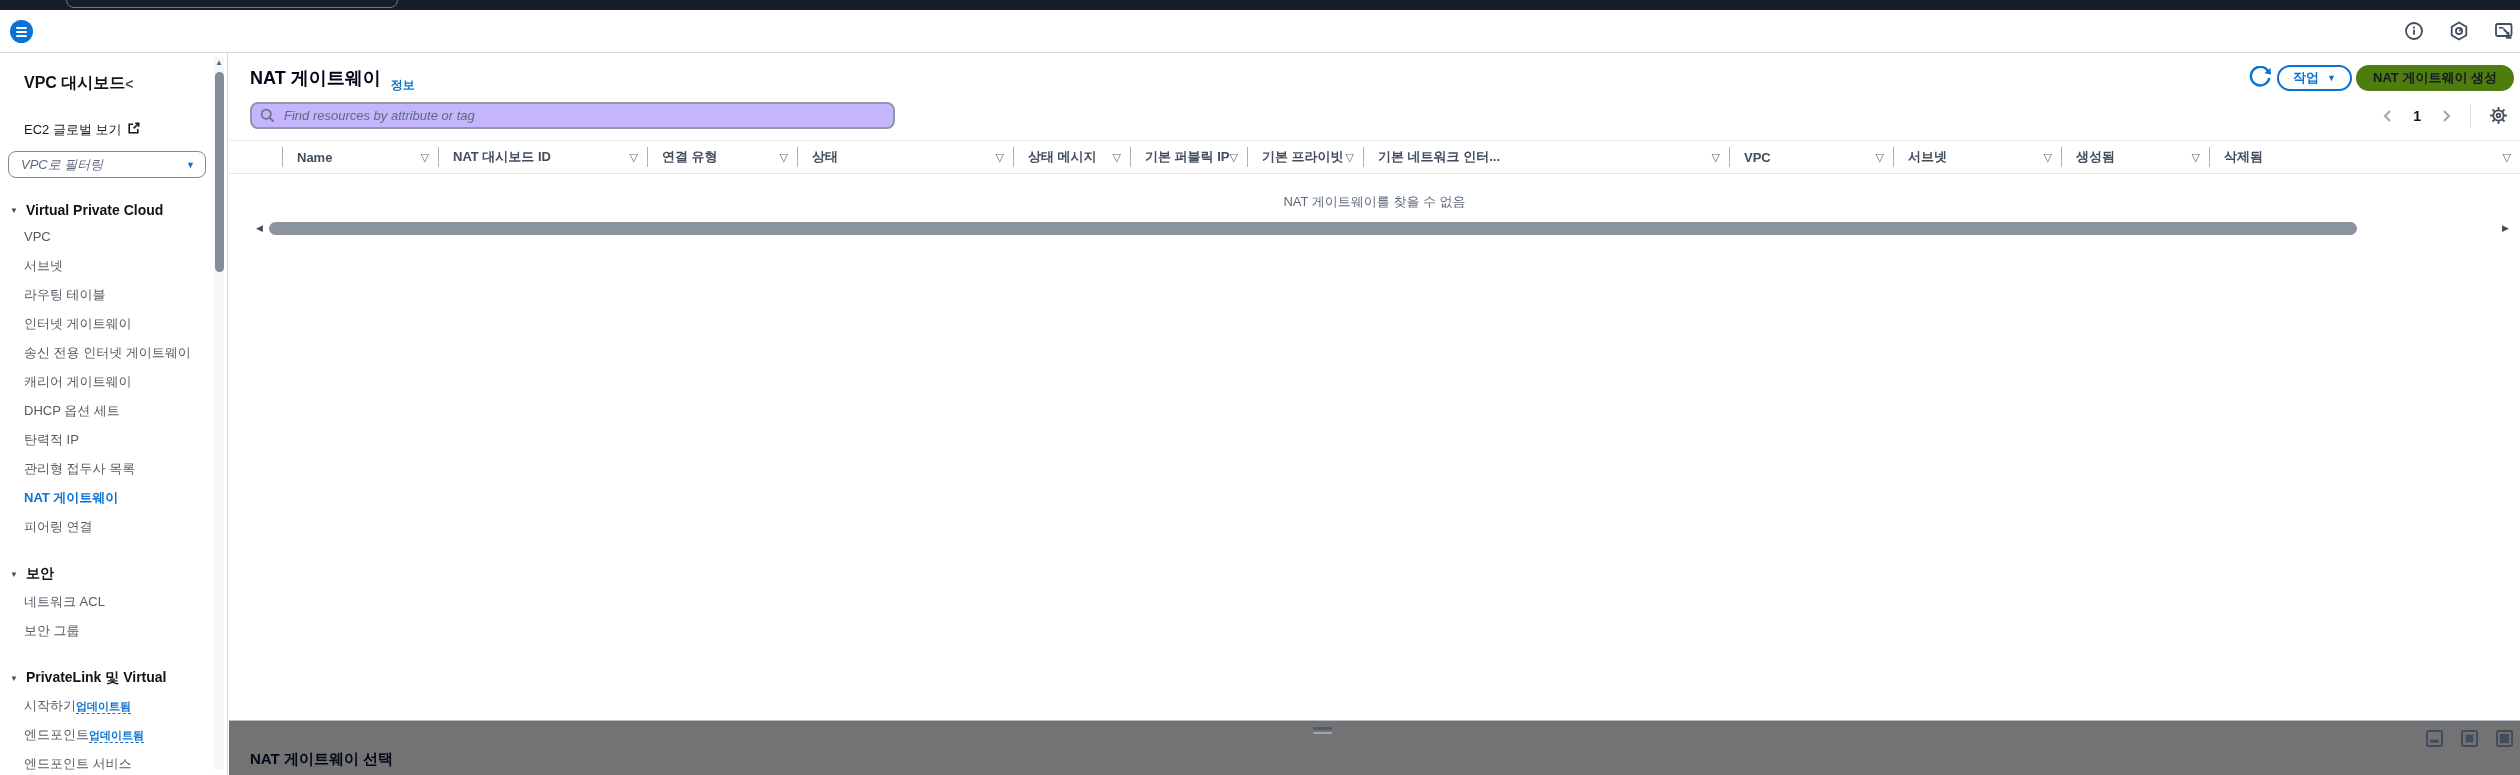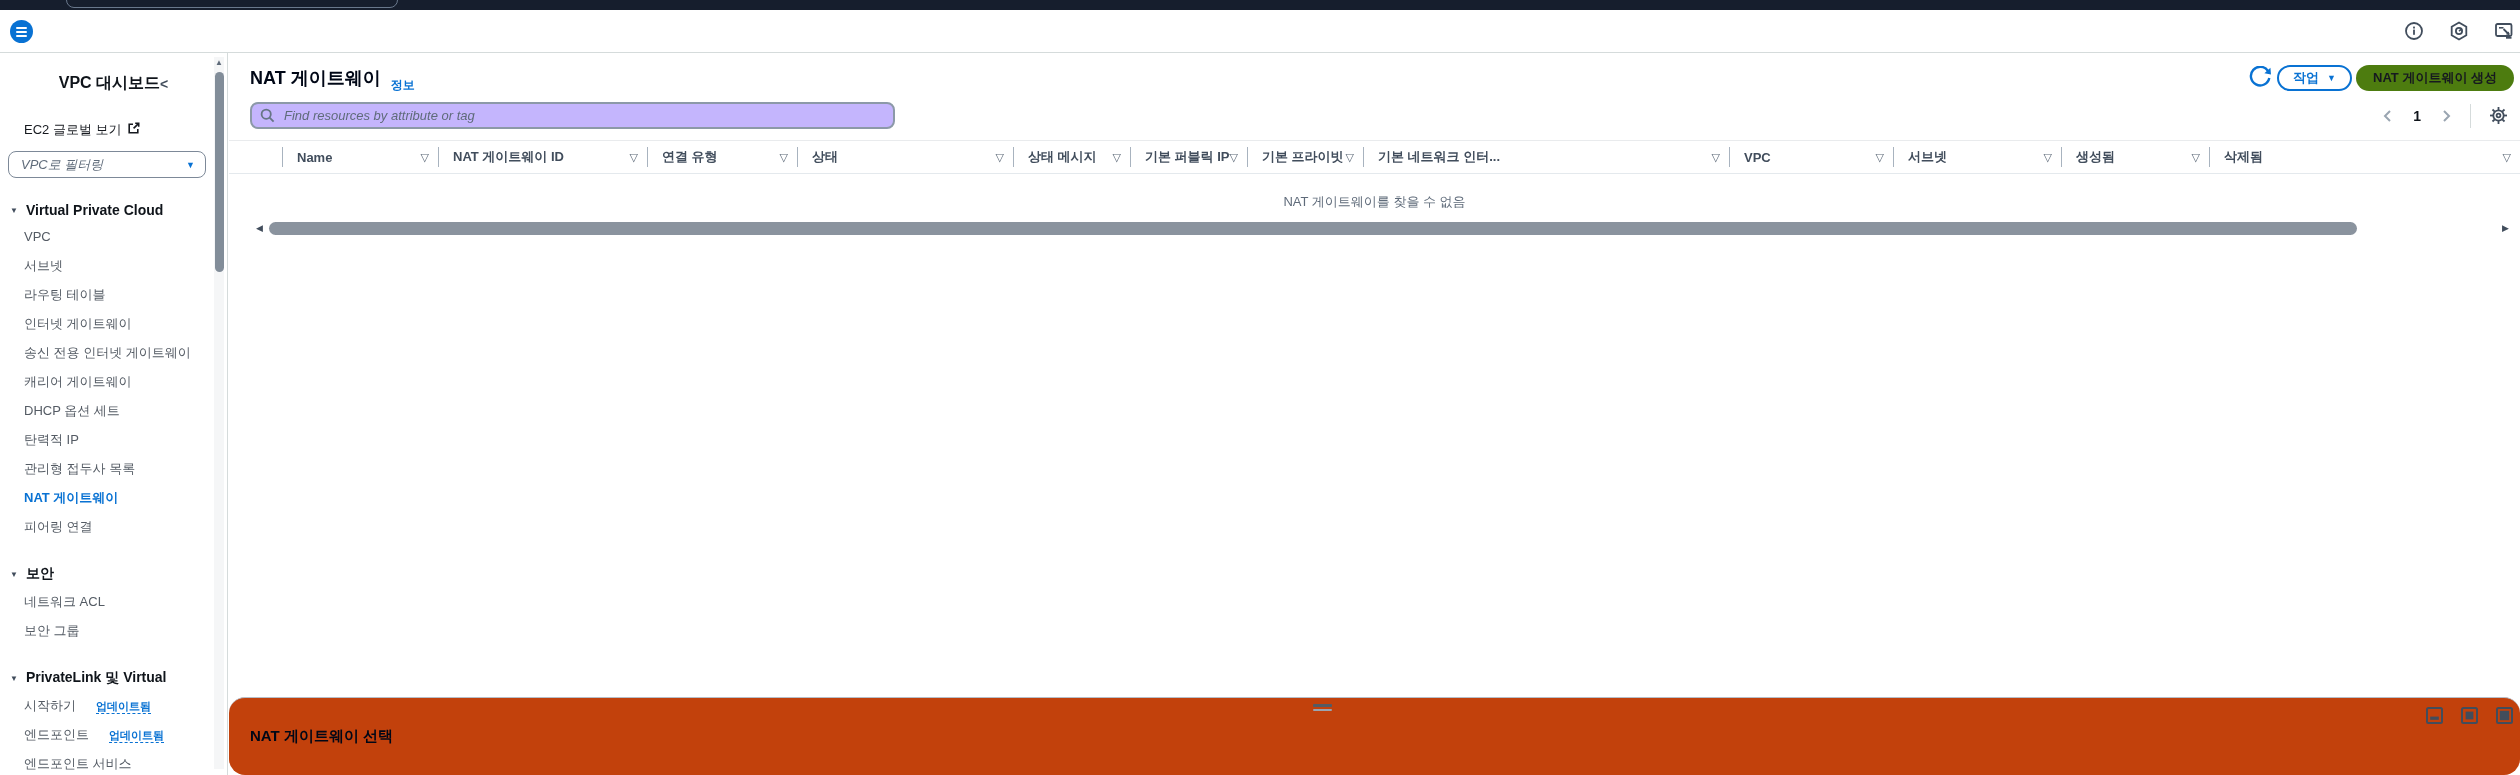--- a/index.html
+++ b/index.html
@@ -20,37 +20,37 @@
     align-items:center; justify-content:center; gap:2px; cursor:pointer; }
   .hamburger span { display:block; width:11px; height:2px; background:#fff; border-radius:1px; }
   .appbar-right { position:absolute; right:6px; top:0; height:42px; display:flex;
     align-items:center; gap:25px; color:#414d5c; }
   .appbar-right svg { display:block; }
 
   
   .sidebar { position:absolute; left:0; top:53px; width:228px; height:722px;
     background:#fff; border-right:1px solid #d5dbdb; overflow:hidden; }
   .sb-inner { padding:14px 30px 0 24px; }
-  .sb-titlerow { display:flex; align-items:center; justify-content:center; margin-top:6px; }
+  .sb-titlerow { display:flex; align-items:center; justify-content:flex-start; margin-top:6px; }
   .sb-title { font-size:16px; font-weight:700; color:#0f141a; }
   .sb-collapse { font-size:14px; font-weight:700; color:#414d5c; cursor:pointer; margin-right:-6px; }
   .sb-ec2row { margin-top:27px; font-size:13px; color:#16191f; display:flex; align-items:center; gap:5px; cursor:pointer; }
   .sb-filter { margin-top:12px; margin-left:-16px; width:198px; height:27px; border:1px solid #7d8998;
     border-radius:8px; display:flex; align-items:center; justify-content:space-between;
     padding:0 10px 0 12px; cursor:pointer; background:#fff; }
   .sb-filter-ph { font-size:13px; font-style:italic; color:#5f6b7a; }
   .sb-filter-arrow { color:#0972d3; font-size:9px; }
   .sb-section { margin-top:24px; }
   .sb-sechead { display:flex; align-items:center; gap:8px; margin-left:-14px; cursor:pointer; }
   .sb-tri { font-size:8px; color:#414d5c; }
   .sb-seclabel { font-size:14px; font-weight:700; color:#0f141a; }
   .sb-items { margin-top:4px; }
   .sb-item { font-size:13px; color:#545b64; line-height:29px; height:29px; cursor:pointer; white-space:nowrap; }
   .sb-item.selected { color:#0972d3; font-weight:700; }
-  .sb-badge { display:inline-block; margin-left:20px; font-size:11px; font-weight:700; color:#0972d3;
+  .sb-badge { display:inline-block; margin-left:0; font-size:11px; font-weight:700; color:#0972d3;
     border-bottom:1px dashed #0972d3; line-height:13px; }
   
   .sb-scrolltrack { position:absolute; right:3px; top:4px; width:10px; height:712px; background:#f5f6f7; }
   .sb-up { position:absolute; right:4px; top:6px; width:8px; height:8px; color:#5f6b7a; font-size:8px; line-height:8px; }
   .sb-thumb { position:absolute; right:3px; top:19px; width:9px; height:200px; background:#828d99; border-radius:5px; cursor:pointer; }
 
   
   .main { position:absolute; left:229px; top:53px; width:2291px; height:722px; background:#fff; }
   .main-row1 { display:flex; align-items:center; padding:10px 4px 0 21px; height:40px; }
   .page-title { font-size:18px; font-weight:700; color:#000716; }
@@ -90,22 +90,22 @@
   .tbl-empty { text-align:center; font-size:13px; color:#5f6b7a; padding-top:19px; height:44px; }
 
   
   .hscroll { position:relative; height:16px; margin-top:3px; }
   .hs-left { position:absolute; left:27px; top:2px; width:10px; height:10px; color:#414d5c; font-size:9px; cursor:pointer; }
   .hs-thumb { position:absolute; left:40px; top:1px; width:2088px; height:13px; background:#8a939e;
     border-radius:7px; cursor:pointer; }
   .hs-right { position:absolute; left:2273px; top:2px; width:10px; height:10px; color:#414d5c; font-size:9px; cursor:pointer; }
 
   
-  .footer { position:absolute; left:229px; bottom:0; width:2291px; height:78px; background:#c2410c;
-    border-top:1px solid #b6bec9;border-radius:16px; }
+  .footer { position:absolute; left:229px; bottom:0; width:2291px; height:55px; background:#737373;
+    border-top:1px solid #b6bec9; }
   .drag-handle { position:absolute; left:1084px; top:6px; width:19px; height:8px; cursor:row-resize; }
   .drag-handle i { display:block; height:2.5px; border-radius:1px; }
   .drag-handle i:first-child { background:#545b64; margin-bottom:2px; }
   .drag-handle i:last-child { background:#9aa5b1; }
   .footer-title { padding:29px 0 0 21px; font-size:15px; font-weight:700; color:#000716; }
   .footer-icons { position:absolute; right:7px; top:9px; display:flex; gap:18px; }
   .footer-icons span { cursor:pointer; display:flex; }
 </style>
 </head>
 <body>
@@ -277,21 +277,21 @@
   </div>
 
   <div class="tbl">
     <div class="tbl-head" id="tbl-head">
         <div class="th" style="width: 54px;"></div>
         <div class="th" style="width: 156px;">
           <span class="th-label">Name</span>
           <span class="th-filter">▽</span>
         </div>
         <div class="th" style="width: 209px;">
-          <span class="th-label">NAT 게이트웨이 ID</span>
+          <span class="th-label">NAT 대시보드 ID</span>
           <span class="th-filter">▽</span>
         </div>
         <div class="th" style="width: 150px;">
           <span class="th-label">연결 유형</span>
           <span class="th-filter">▽</span>
         </div>
         <div class="th" style="width: 216px;">
           <span class="th-label">상태</span>
           <span class="th-filter">▽</span>
         </div>

